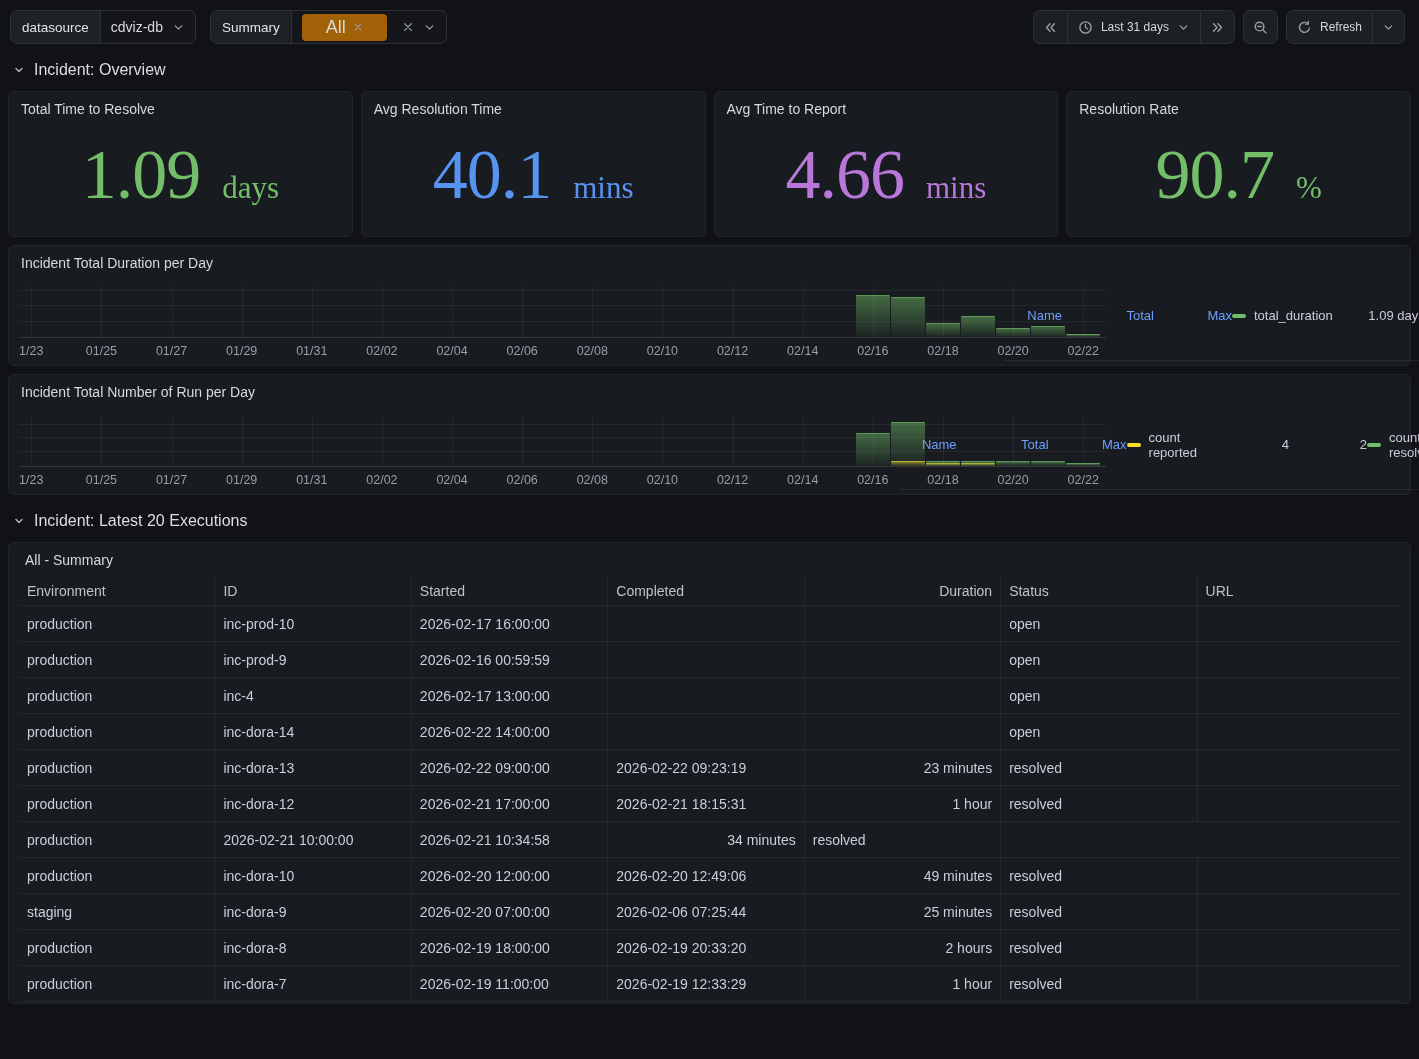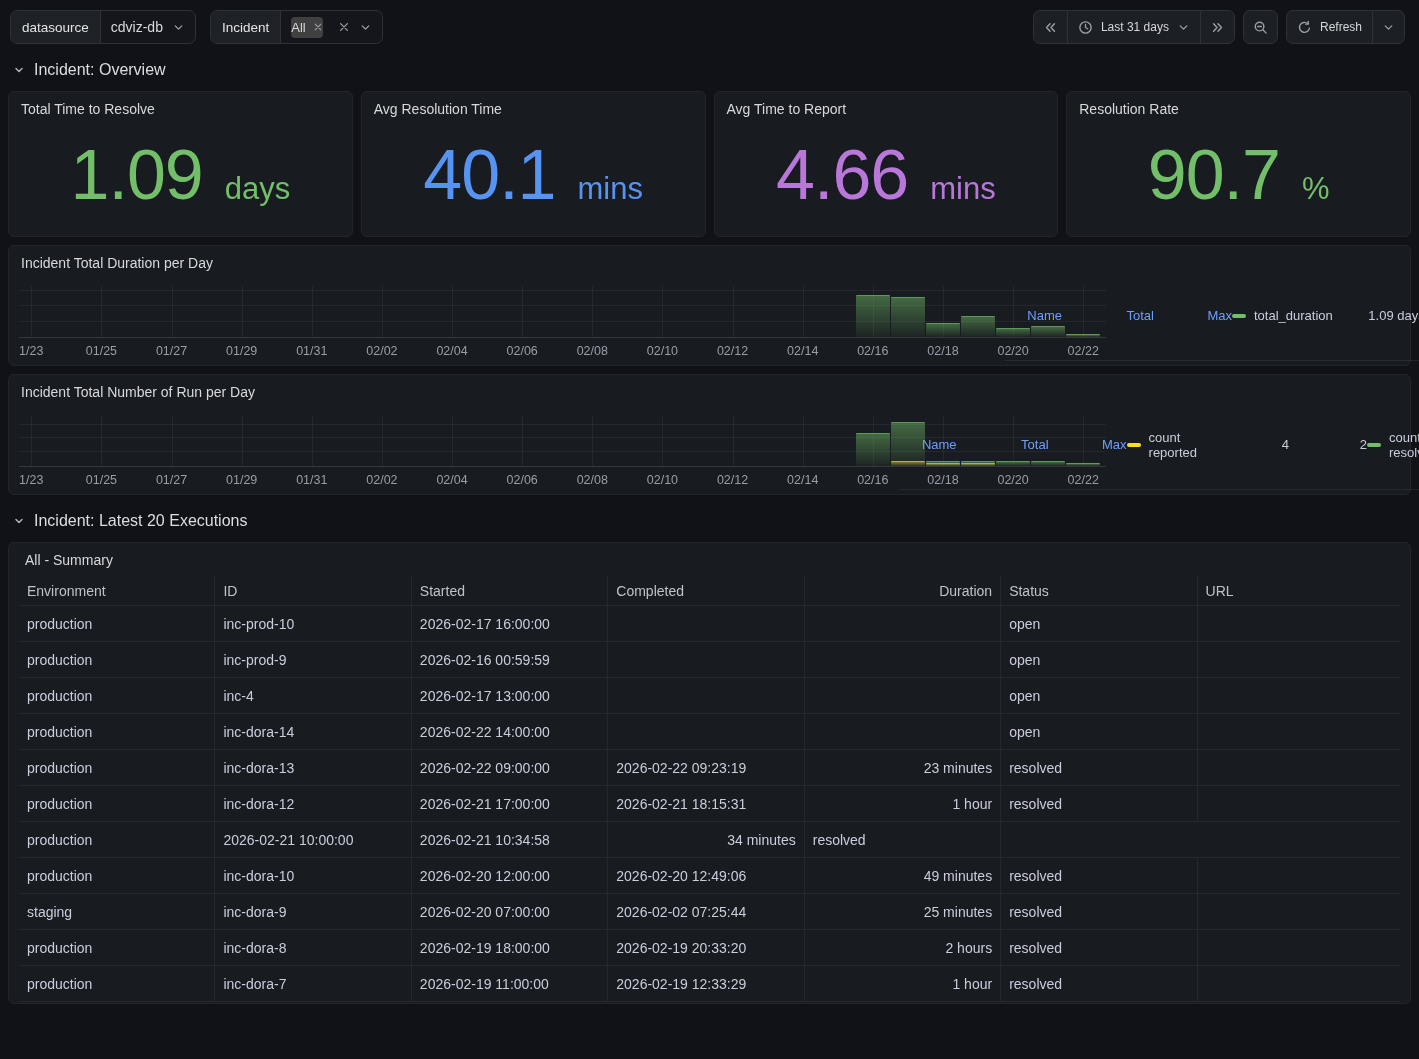--- a/index.html
+++ b/index.html
@@ -12,40 +12,40 @@
   }
   svg { display:block; }
 
   
   .topbar { display:flex; justify-content:space-between; align-items:center; padding:10px 14px 0 10px; }
   .topbar-left, .topbar-right { display:flex; align-items:center; gap:14px; }
   .topbar-right { gap:8px; }
   .var-control { display:flex; align-items:stretch; height:34px; border:1px solid #2e3138; border-radius:7px; overflow:hidden; background:#14161b; }
   .var-label { display:flex; align-items:center; padding:0 11px; background:#1e2126; color:#e2e3e6; font-size:13.5px; border-right:1px solid #2e3138; }
   .var-value { display:flex; align-items:center; gap:9px; padding:0 10px; color:#d8d9dd; font-size:14px; cursor:pointer; }
-  .chip { display:flex; align-items:center; gap:7px; background:#404040; border-radius:4px; padding:3px 0; font-size:13px; color:#d8d9dd; }
+  .chip { display:flex; align-items:center; gap:7px; background:#a16207; border-radius:4px; padding:3px 24px; font-size:18px; color:#d8d9dd; }
   .icon { color:#9a9da6; display:flex; align-items:center; }
   .btn-group { display:flex; align-items:stretch; height:34px; border:1px solid #2e3138; border-radius:7px; background:#1c1f24; overflow:hidden; }
   .btn { display:flex; align-items:center; gap:8px; padding:0 10px; color:#d5d7db; cursor:pointer; border:none; background:transparent; font-size:12px; font-family:inherit; }
   .btn + .btn { border-left:1px solid #2e3138; }
   .btn.icon-btn { padding:0 9px; }
 
   
   .section-header { display:flex; align-items:center; gap:9px; margin:17px 0 12px 13px; font-size:16px; font-weight:500; color:#dcdde1; cursor:pointer; }
   .section-header .icon { color:#aeb1b8; }
 
   
   .row { display:flex; gap:8px; margin:12px 8px 8px 8px;justify-content:center; }
   .panel { background:#181b20; border:1px solid #22252b; border-radius:6px; }
   .panel-title { font-size:14px; font-weight:500; color:#d8d9dd; padding:9px 12px 0 12px; }
 
   
   .stat-panel { flex:1 1 0; height:146px; display:flex; flex-direction:column; }
   .stat-body { flex:1; display:flex; align-items:center; justify-content:center; }
-  .stat-inner { display:flex; align-items:baseline; gap:22px; margin-top:-4px; }
+  .stat-inner { display:flex; align-items:baseline; gap:22px; margin-top:-4px;font-family:Liberation Serif, serif; }
   .stat-value { font-size:70px; font-weight:500; letter-spacing:-1px; }
   .stat-unit { font-size:31px; font-weight:500; }
 
   
   .chart-panel { height:121px; display:flex; flex-direction:column; margin:0 8px 8px 8px; }
   .chart-body { flex:1; display:flex; padding:0 4px 4px 10px; }
   .plot-col { flex:1; display:flex; flex-direction:column; min-width:0; }
   .plot { flex:1; position:relative; margin-top:15px; border-bottom:1px solid rgba(204,204,220,0.16); }
   .hgrid { position:absolute; left:0; right:0; height:1px; background:rgba(204,204,220,0.07); }
   .vgrid { position:absolute; top:0; bottom:0; width:1px; background:rgba(204,204,220,0.07); }
@@ -81,21 +81,21 @@
       <span class="var-value">
         <span>cdviz-db</span>
         <span class="icon">
           <svg width="13" height="13" viewBox="0 0 16 16">
               <path d="M4 6l4 4 4-4" stroke="currentColor" stroke-width="1.7" fill="none" stroke-linecap="round" stroke-linejoin="round"></path>
             </svg>
         </span>
       </span>
     </div>
     <div class="var-control">
-      <span class="var-label">Incident</span>
+      <span class="var-label">Summary</span>
       <span class="var-value">
         <span class="chip">
           <span>All</span>
           <span class="icon">
             <svg width="10" height="10" viewBox="0 0 16 16">
                 <path d="M3.5 3.5l9 9M12.5 3.5l-9 9" stroke="currentColor" stroke-width="1.8" stroke-linecap="round"></path>
               </svg>
           </span>
         </span>
         <span class="icon" style="margin-left:6px;">
@@ -467,21 +467,21 @@
         <div class="t-cell">2026-02-20 12:00:00</div>
         <div class="t-cell">2026-02-20 12:49:06</div>
         <div class="t-cell right">49 minutes</div>
         <div class="t-cell">resolved</div>
         <div class="t-cell"></div>
       </div>
       <div class="t-row">
         <div class="t-cell">staging</div>
         <div class="t-cell">inc-dora-9</div>
         <div class="t-cell">2026-02-20 07:00:00</div>
-        <div class="t-cell">2026-02-02 07:25:44</div>
+        <div class="t-cell">2026-02-06 07:25:44</div>
         <div class="t-cell right">25 minutes</div>
         <div class="t-cell">resolved</div>
         <div class="t-cell"></div>
       </div>
       <div class="t-row">
         <div class="t-cell">production</div>
         <div class="t-cell">inc-dora-8</div>
         <div class="t-cell">2026-02-19 18:00:00</div>
         <div class="t-cell">2026-02-19 20:33:20</div>
         <div class="t-cell right">2 hours</div>

